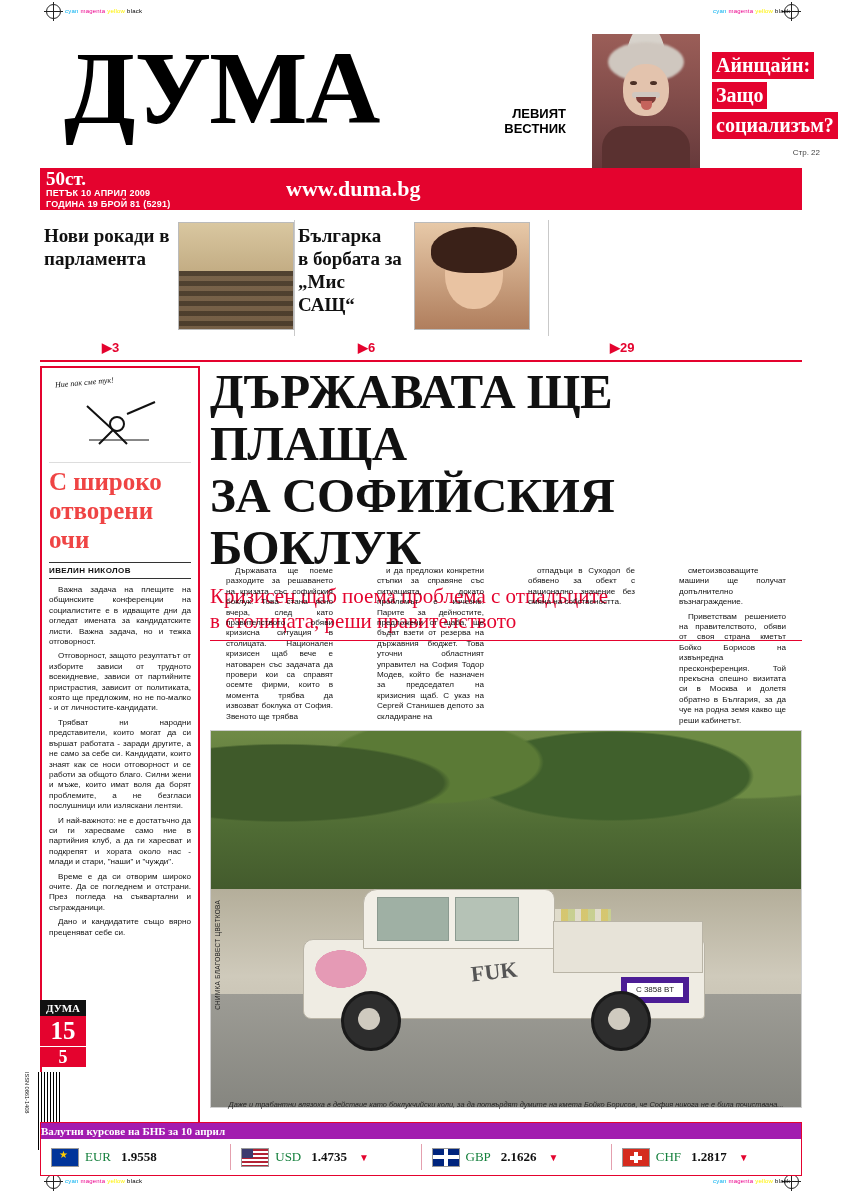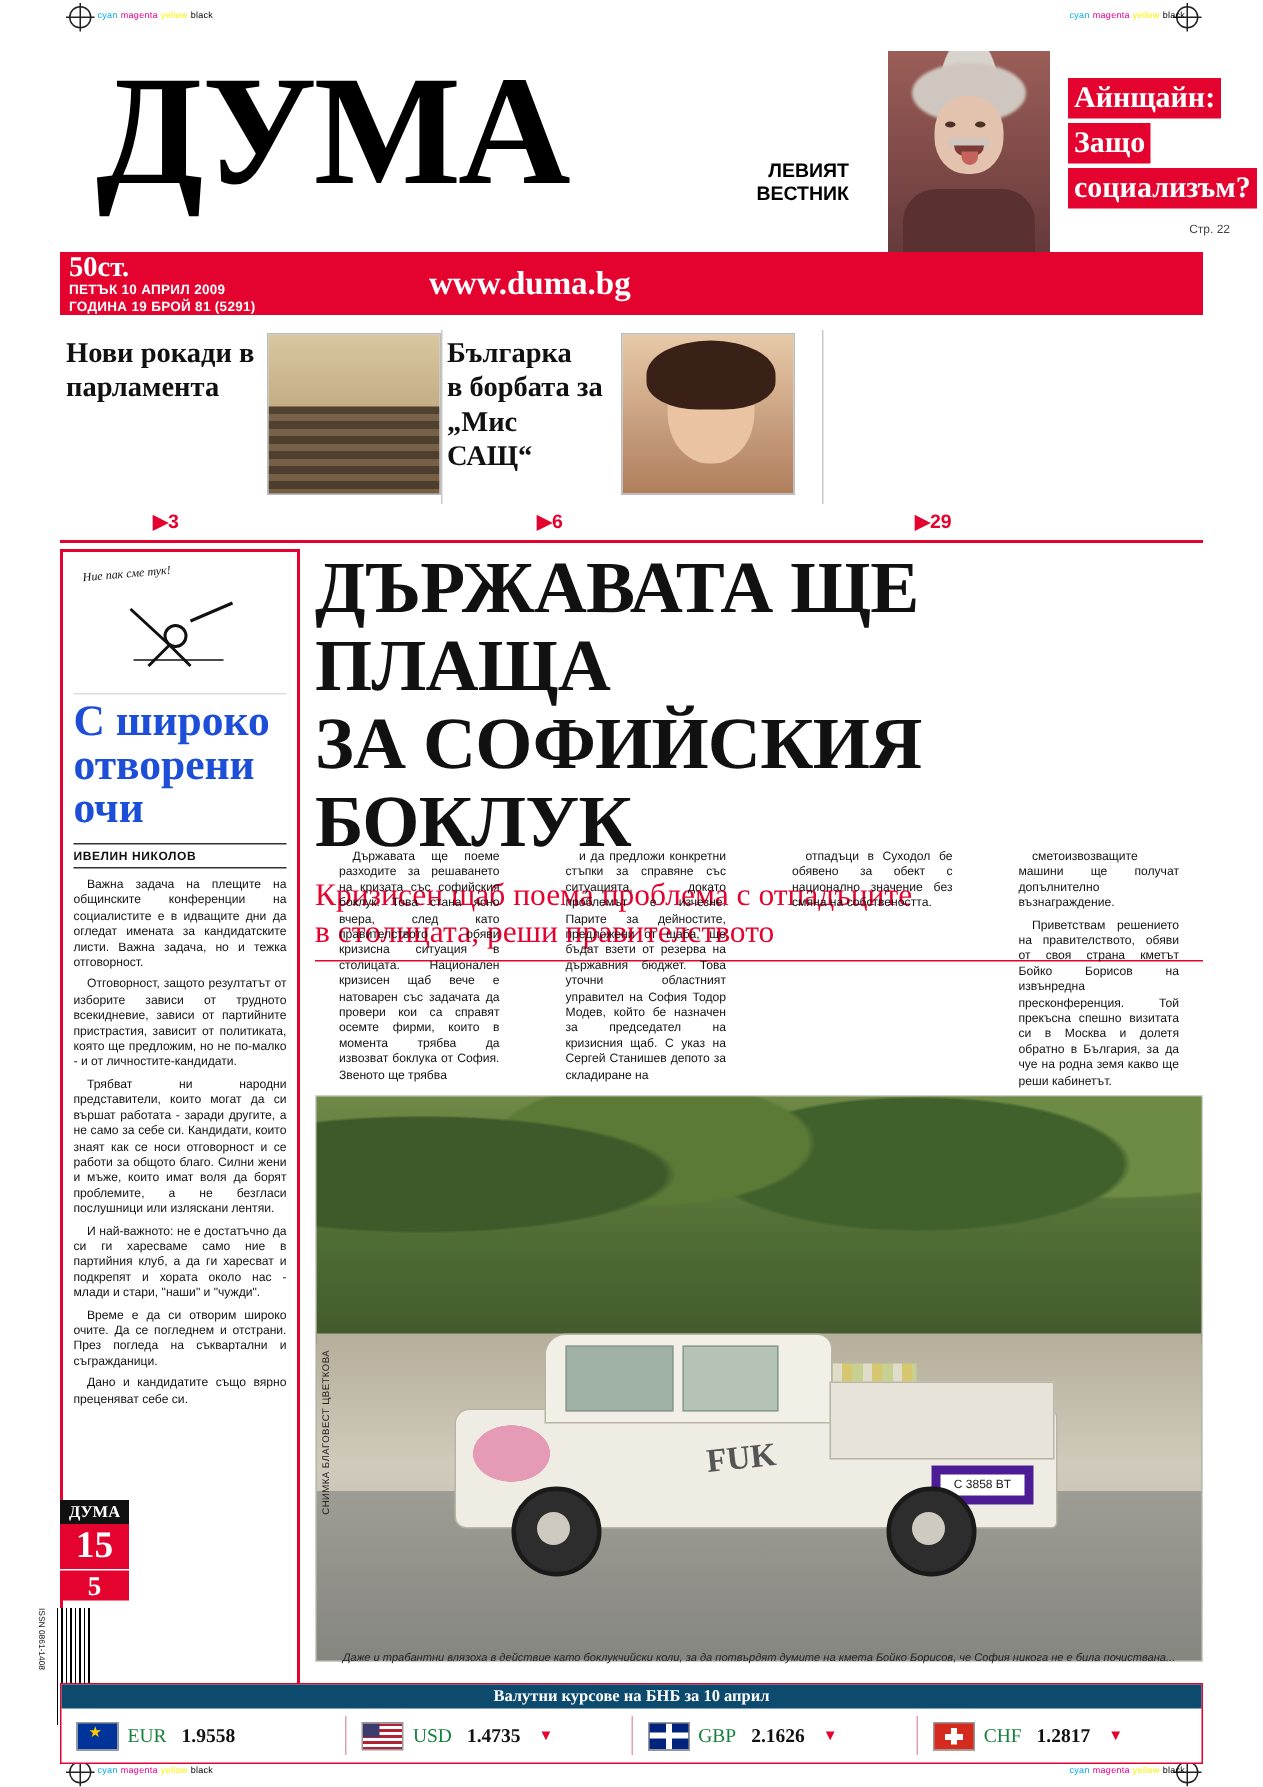--- a/index.html
+++ b/index.html
@@ -60,21 +60,21 @@
   .arrows .a{position:absolute;top:0;}
   .arrows .a i{font-style:normal;}
 
   .hr-red{position:absolute;background:#e4032e;}
 
   
   .opbox{position:absolute;left:40px;top:366px;width:160px;height:800px;border:2px solid #e4032e;box-sizing:border-box;padding:6px 7px;}
   .cartoon{height:88px;border-bottom:1px solid #ddd;position:relative;margin-bottom:4px;}
   .cartoon .bubble{position:absolute;left:6px;top:4px;font-size:8px;font-family:"Liberation Serif",serif;font-style:italic;transform:rotate(-5deg);}
   .cartoon svg{position:absolute;left:20px;top:22px;}
-  .op-title{font-family:"Liberation Serif",serif;font-weight:bold;font-size:29px;line-height:29px;color:#1d4ed8;margin:4px 0 8px;}
+  .op-title{font-family:"Liberation Serif",serif;font-weight:bold;font-size:25px;line-height:29px;color:#ef4444;margin:4px 0 8px;}
   .op-author{font-size:8px;font-weight:bold;letter-spacing:.4px;border-top:1px solid #333;border-bottom:1px solid #333;padding:3px 0;margin-bottom:6px;}
   .op-body{font-size:8.1px;line-height:10.4px;text-align:justify;color:#111;}
   .op-body p{margin:0 0 4px;text-indent:9px;}
 
   
   .lead{position:absolute;left:210px;top:366px;width:592px;}
   .lead h1{margin:0;font-family:"Liberation Serif",serif;font-weight:bold;font-size:49px;line-height:52px;letter-spacing:-.5px;color:#111;}
   .lead .sub{margin-top:10px;font-family:"Liberation Serif",serif;font-size:21px;line-height:25px;color:#e4032e;}
   .lead .subline{border-bottom:1px solid #e4032e;padding-bottom:6px;}
 
@@ -113,21 +113,21 @@
   
   .lb{position:absolute;left:40px;top:1000px;width:46px;}
   .lb .w{background:#111;color:#fff;font-weight:bold;font-size:11px;text-align:center;font-family:"Liberation Serif",serif;padding:2px 0;}
   .lb .num{background:#e4032e;color:#fff;font-weight:bold;font-size:25px;text-align:center;line-height:26px;font-family:"Liberation Serif",serif;padding:2px 0;}
   .lb .num2{background:#e4032e;color:#fff;font-weight:bold;font-size:18px;text-align:center;line-height:20px;font-family:"Liberation Serif",serif;border-top:1px solid #fff;}
   .barcode{position:absolute;left:38px;top:1072px;width:22px;height:78px;background:repeating-linear-gradient(90deg,#000 0 1px,#fff 1px 3px,#000 3px 4px,#fff 4px 6px);}
   .barcode-txt{position:absolute;left:24px;top:1072px;font-size:5.6px;writing-mode:vertical-rl;color:#111;}
 
   
   .curr{position:absolute;left:40px;top:1122px;width:762px;height:54px;border:1px solid #e4032e;box-sizing:border-box;background:#fff;}
-  .curr .hd{background:#0c4a6e;color:#fff;font-weight:bold;font-size:11px;text-align:center;line-height:16px;font-family:"Liberation Serif",serif;}
+  .curr .hd{background:#a21caf;color:#fff;font-weight:bold;font-size:11px;text-align:left;line-height:16px;font-family:"Liberation Serif",serif;}
   .curr .row{display:flex;height:36px;align-items:center;}
   .curr .cell{flex:1;display:flex;align-items:center;gap:6px;padding-left:10px;position:relative;}
   .curr .flag{width:26px;height:17px;border:1px solid #999;position:relative;overflow:hidden;flex:none;}
   .fl-eur{background:#00349a;}
   .fl-eur::after{content:"★";position:absolute;left:7px;top:0px;color:#ffcc00;font-size:10px;}
   .fl-usd{background:repeating-linear-gradient(#b22234 0 2px,#fff 2px 4px);}
   .fl-usd::after{content:"";position:absolute;left:0;top:0;width:11px;height:9px;background:#3c3b6e;}
   .fl-gbp{background:#00247d;}
   .fl-gbp::before{content:"";position:absolute;left:11px;top:0;width:4px;height:100%;background:#fff;}
   .fl-gbp::after{content:"";position:absolute;top:6px;left:0;width:100%;height:4px;background:#fff;}

